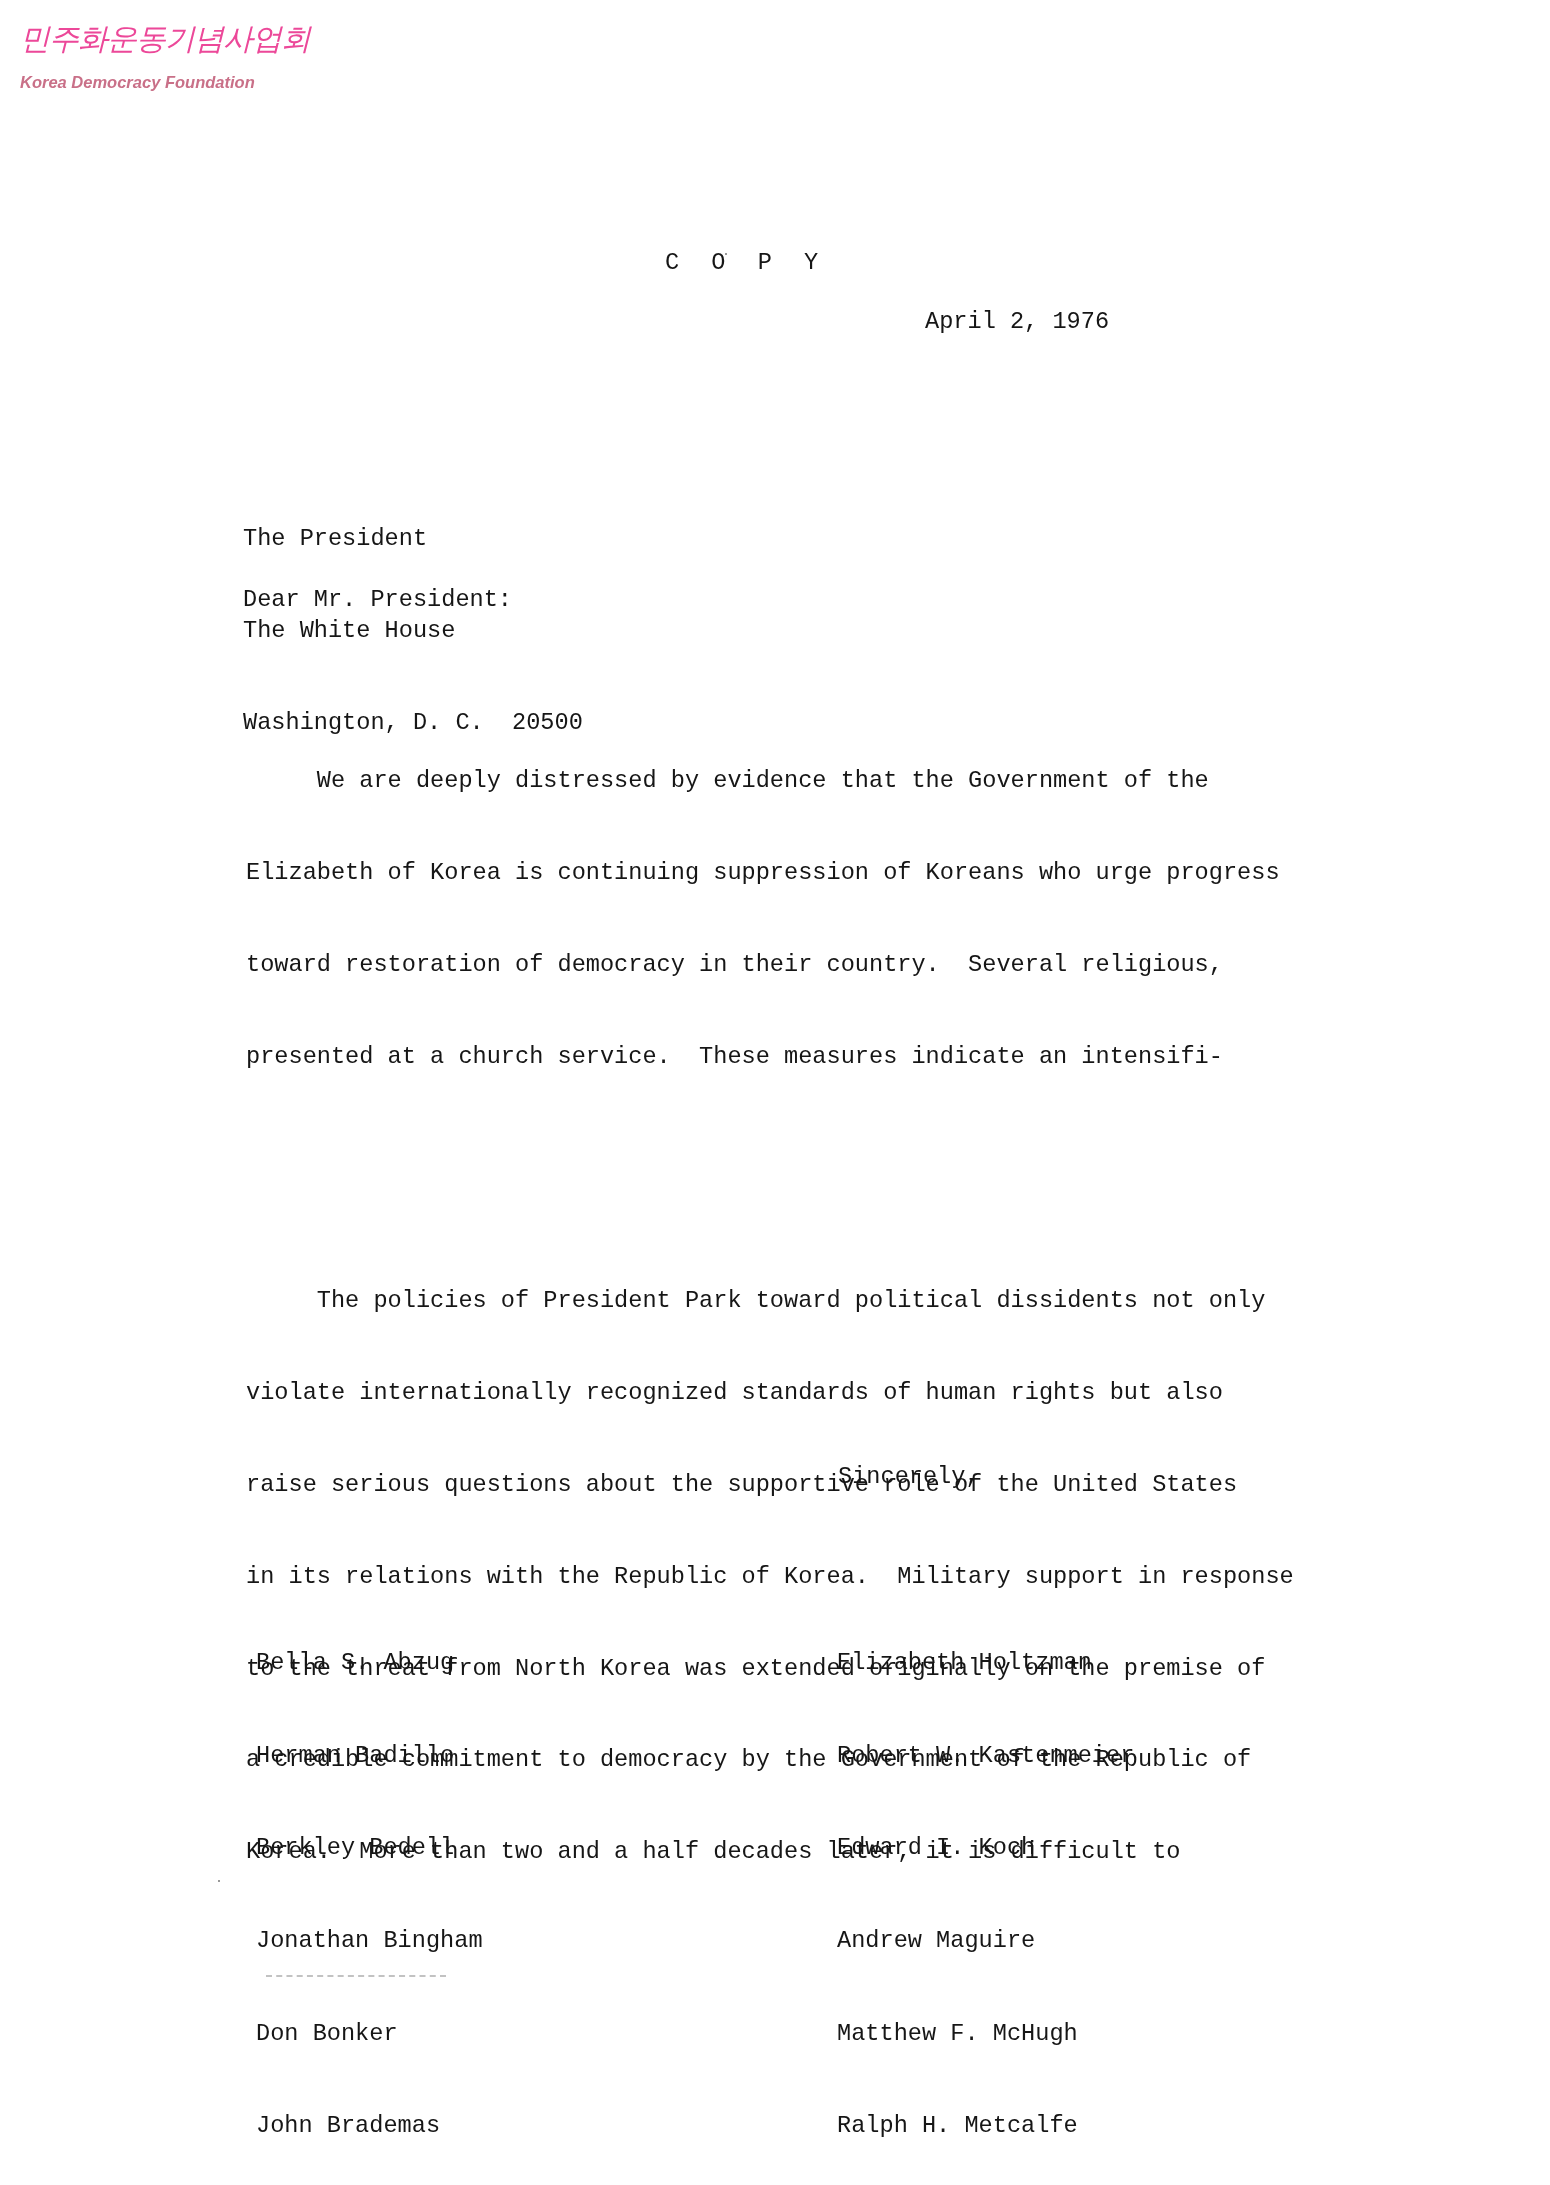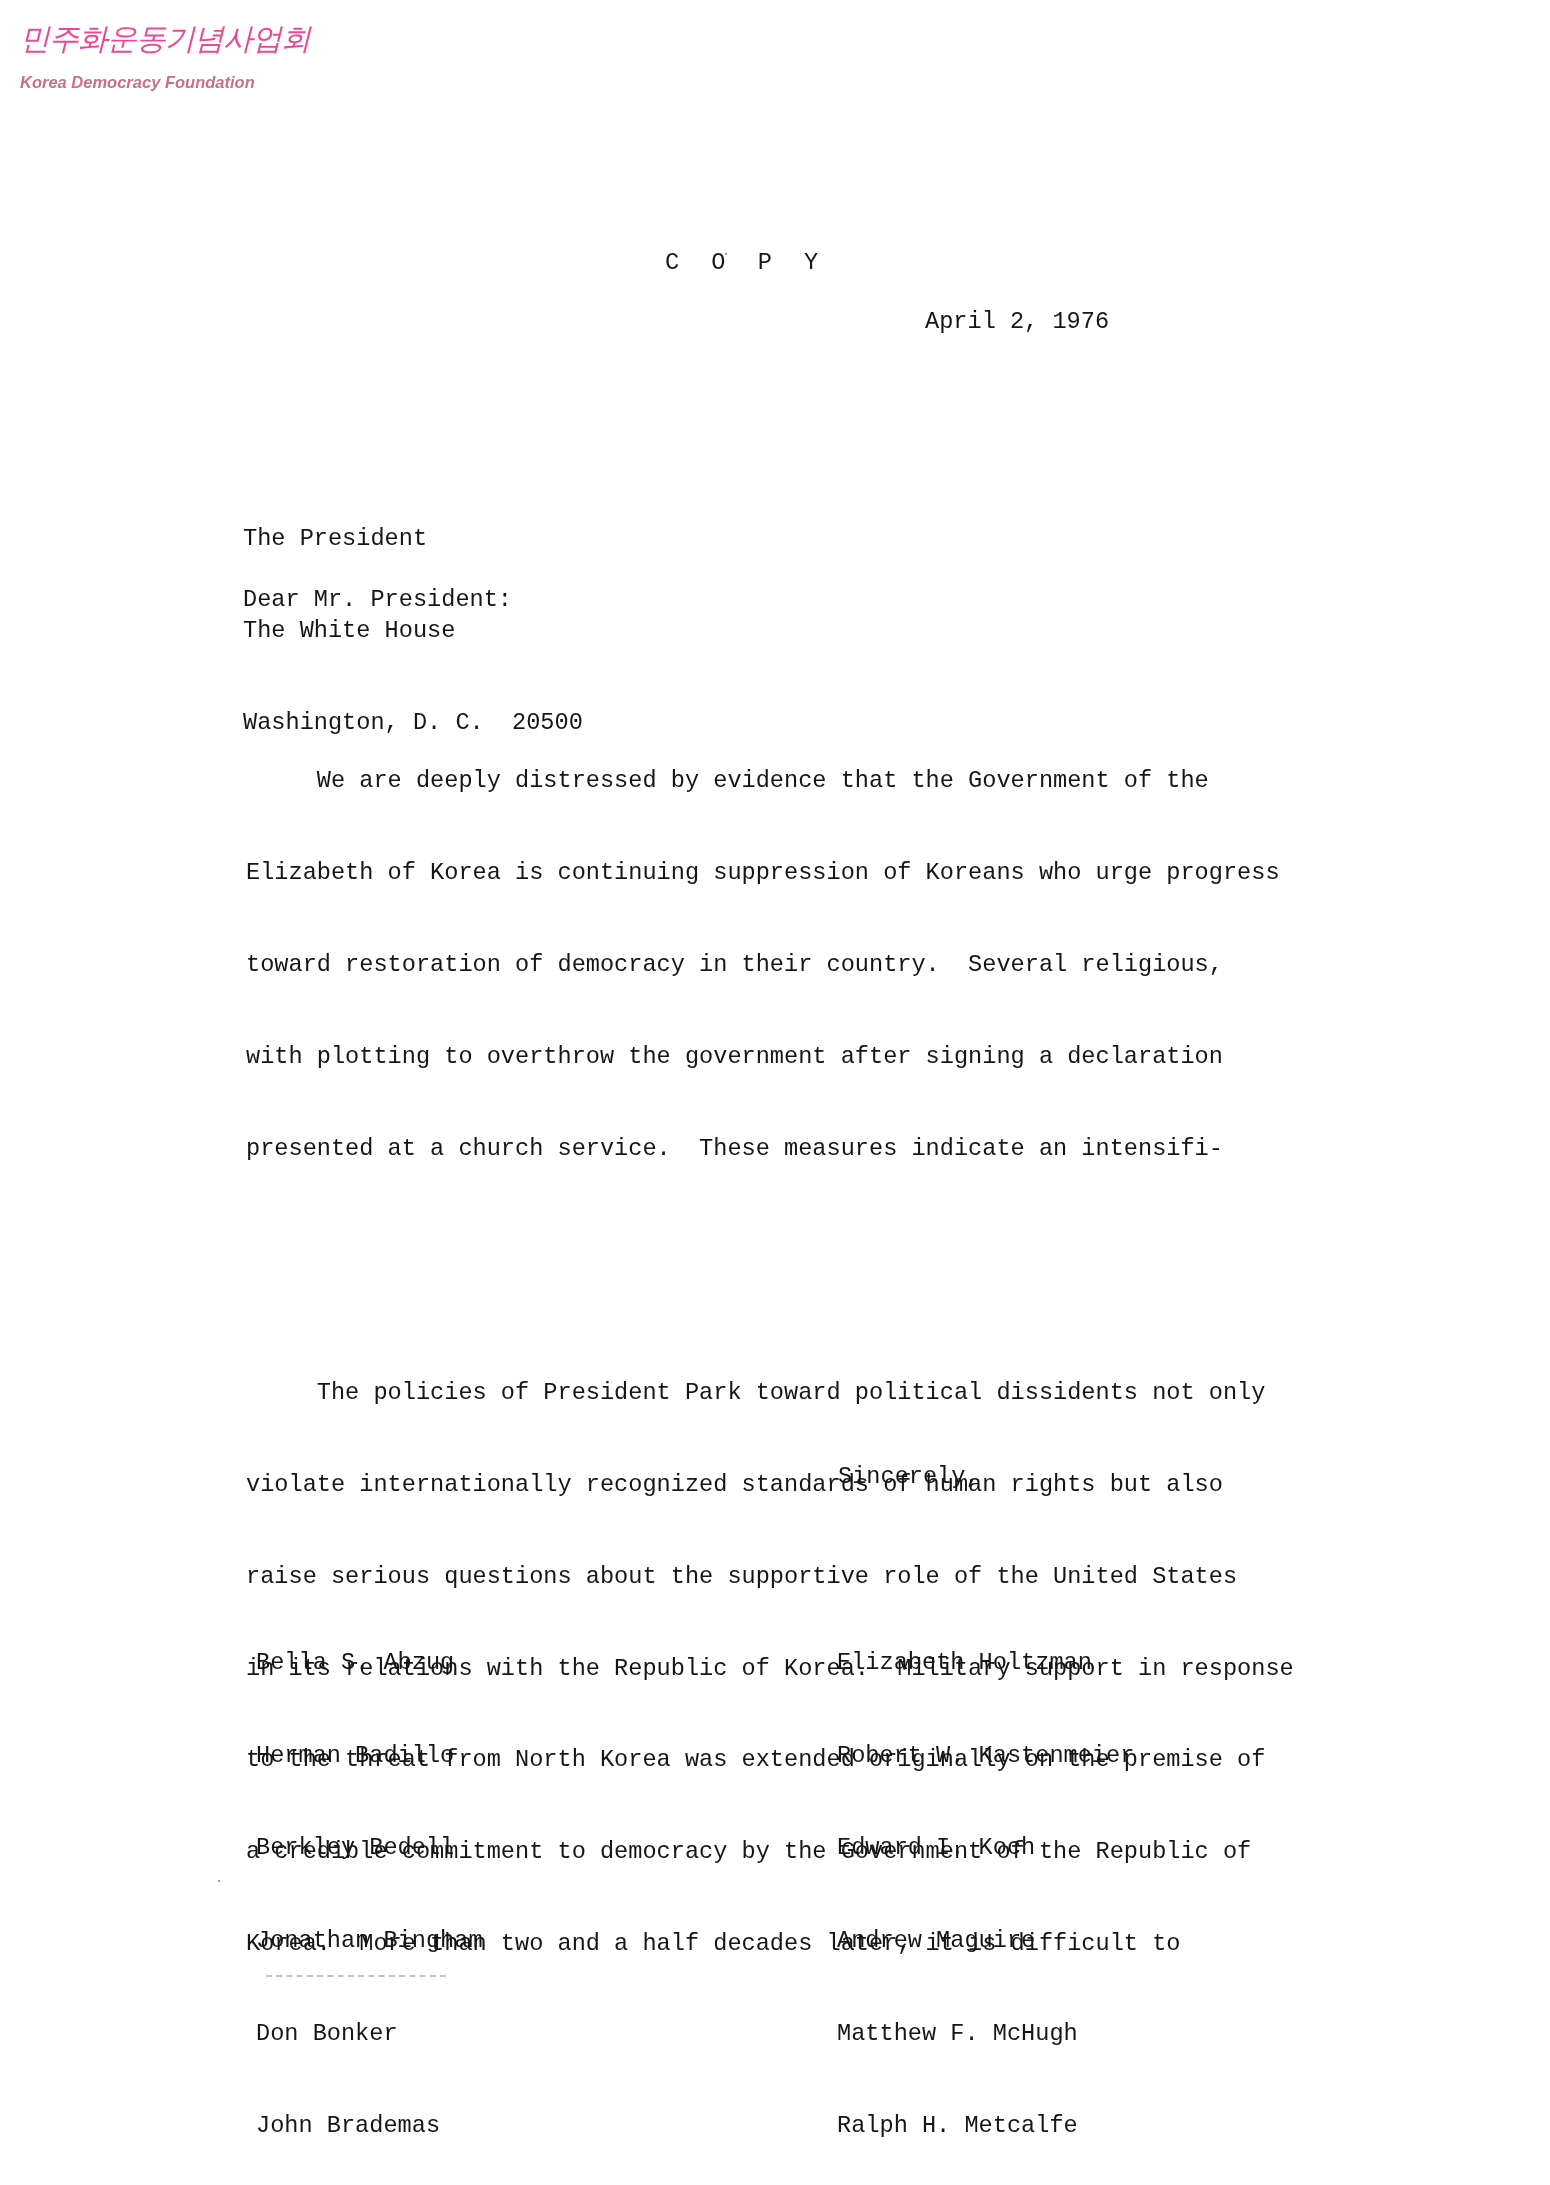--- a/index.html
+++ b/index.html
@@ -126,21 +126,20 @@
   <span class="signer">Washington, D. C.  20500</span>
 </div>
 
 <div class="tw salutation">Dear Mr. President:</div>
 
 <div class="tw body-text">
   <div class="para">
     <span class="line">     We are deeply distressed by evidence that the Government of the</span>
     <span class="line">Elizabeth of Korea is continuing suppression of Koreans who urge progress</span>
     <span class="line">toward restoration of democracy in their country.  Several religious,</span>
-    <span class="line">with plotting to overthrow the government after signing a declaration</span>
     <span class="line">presented at a church service.  These measures indicate an intensifi-</span>
   </div>
   <div class="para">
     <span class="line">     The policies of President Park toward political dissidents not only</span>
     <span class="line">violate internationally recognized standards of human rights but also</span>
     <span class="line">raise serious questions about the supportive role of the United States</span>
     <span class="line">in its relations with the Republic of Korea.  Military support in response</span>
     <span class="line">to the threat from North Korea was extended originally on the premise of</span>
     <span class="line">a credible commitment to democracy by the Government of the Republic of</span>
     <span class="line">Korea.  More than two and a half decades later, it is difficult to</span>

